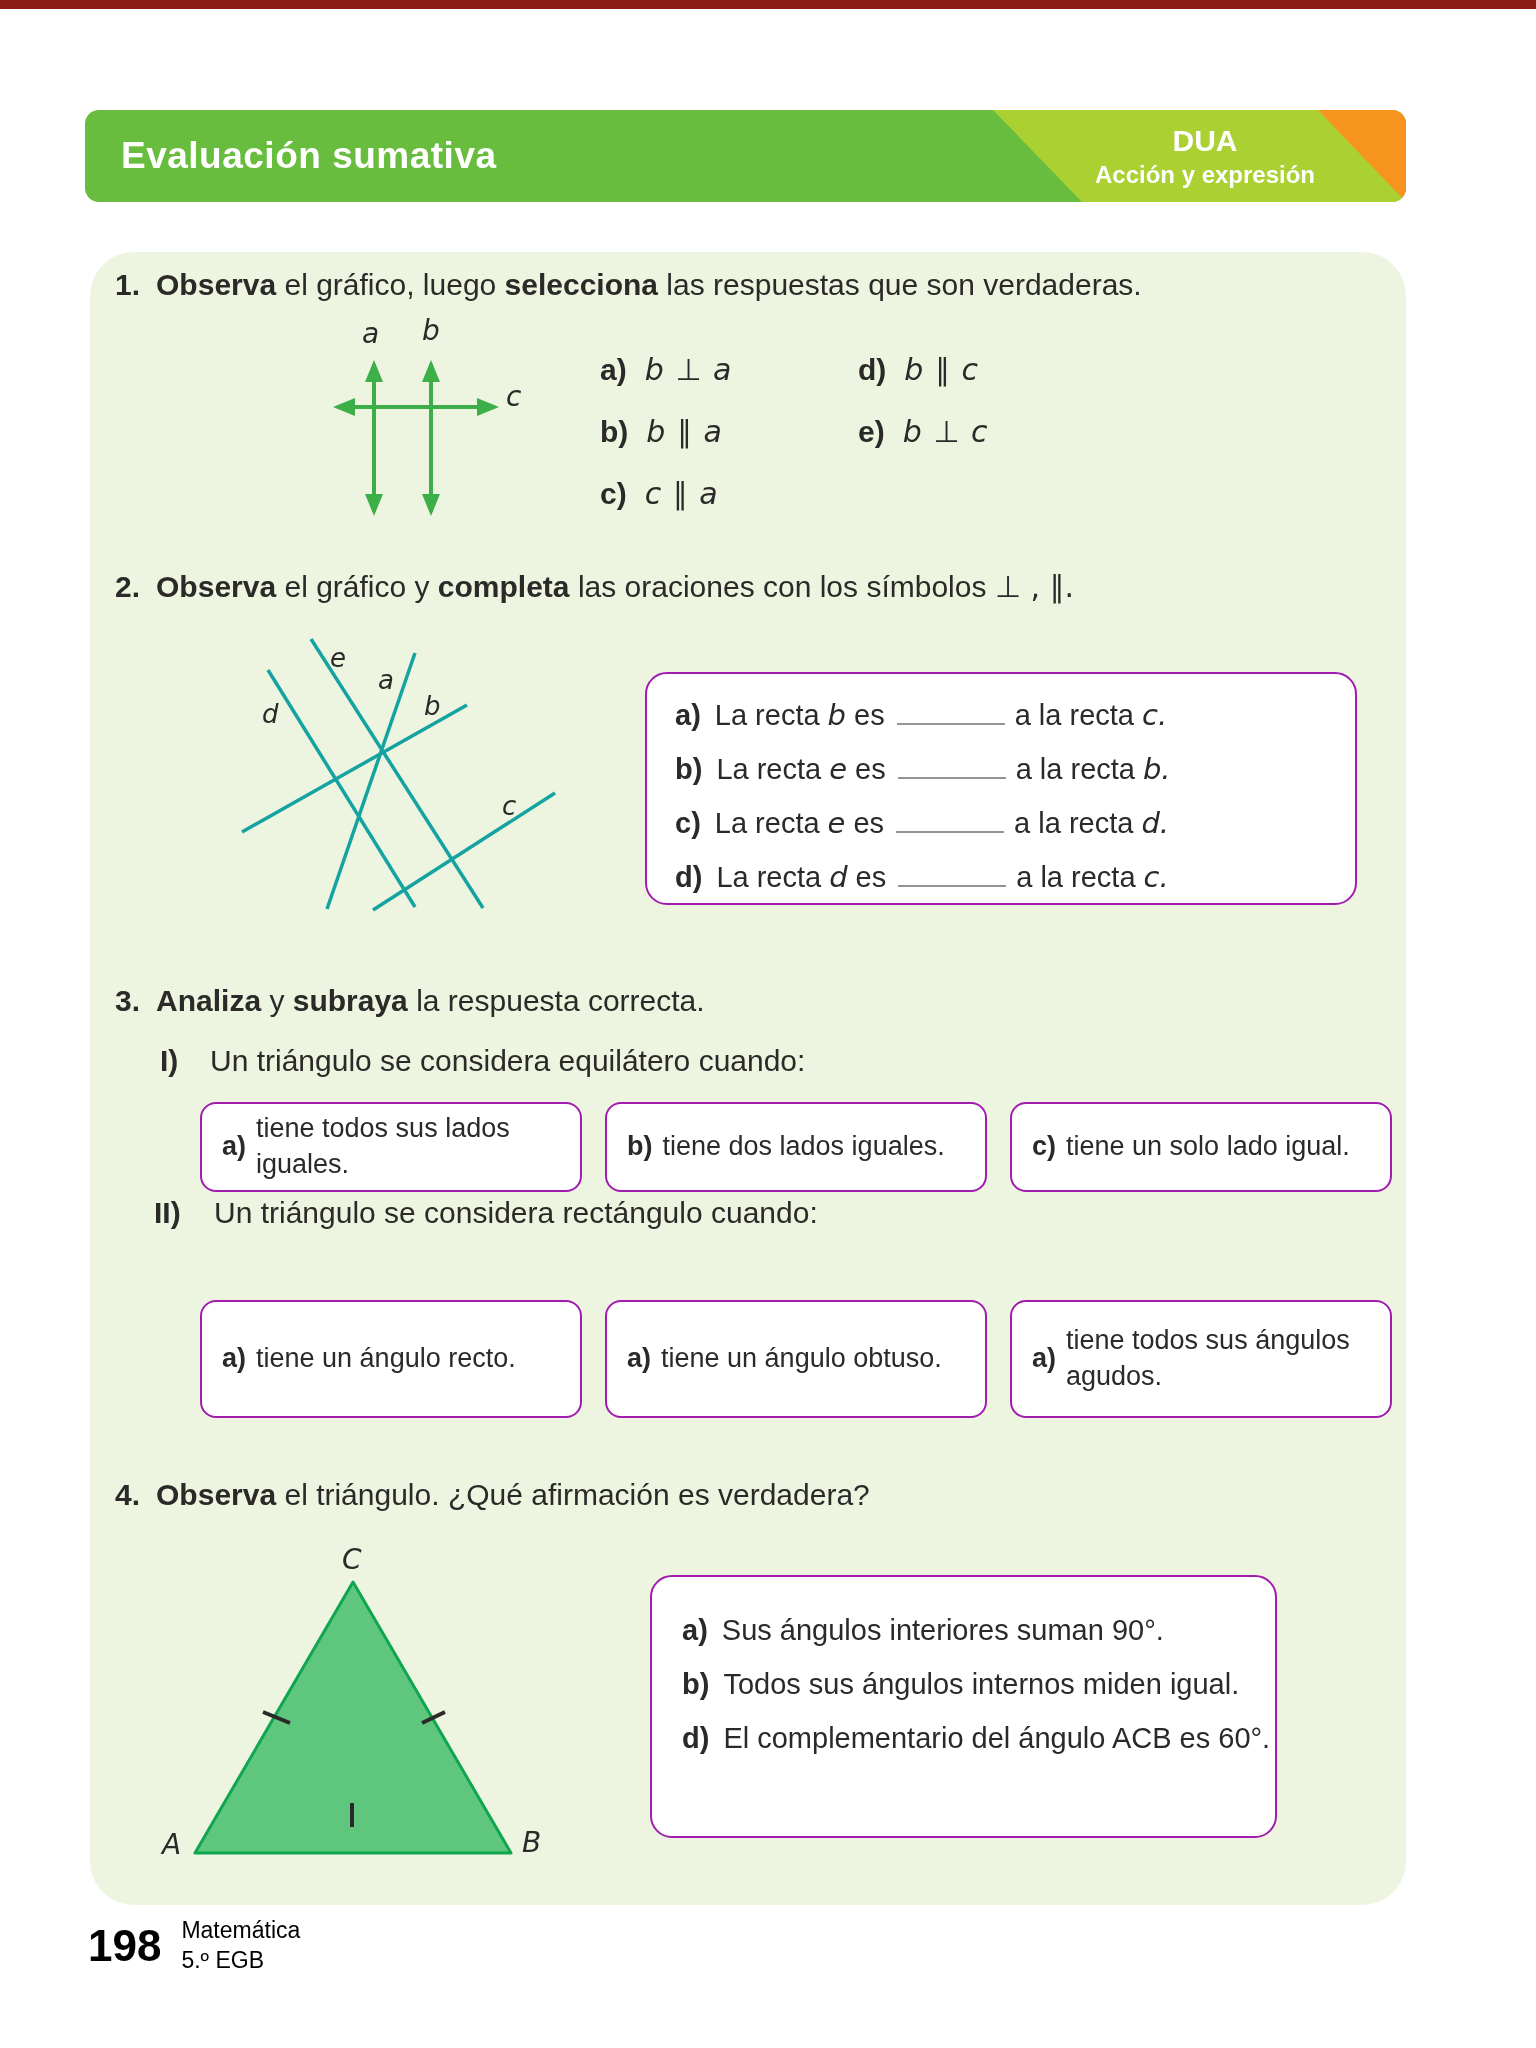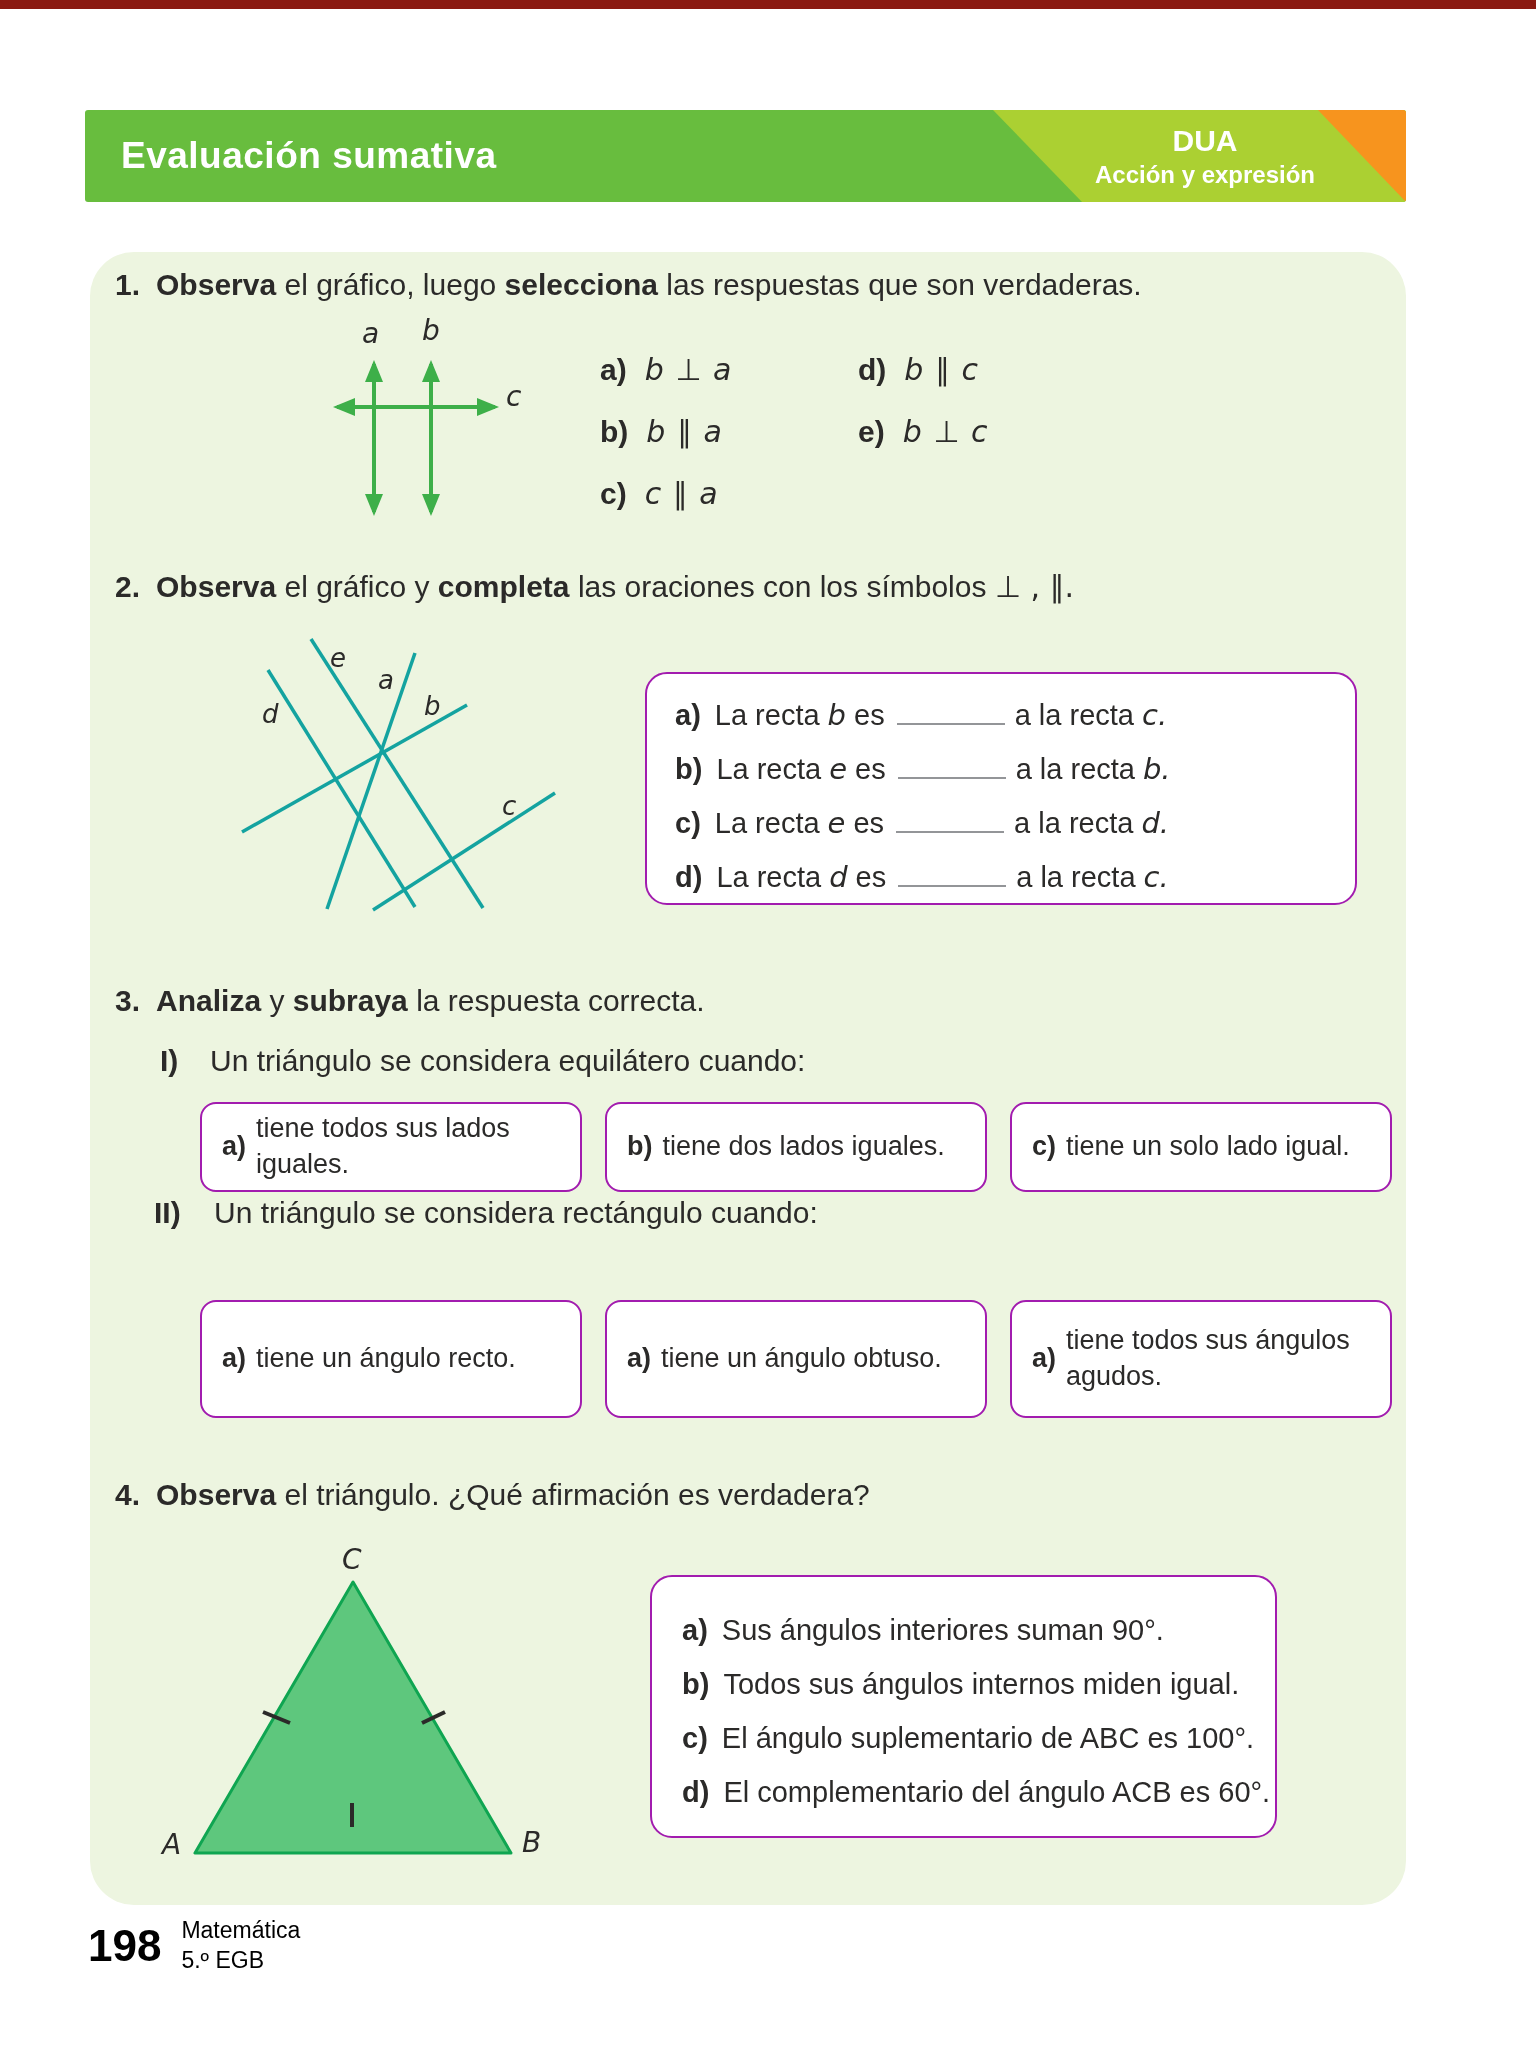--- a/index.html
+++ b/index.html
@@ -3,21 +3,21 @@
 <meta charset="utf-8">
 <style>
   html,body{margin:0;padding:0;}
   body{
     width:1536px;height:2048px;position:relative;background:#ffffff;
     font-family:"Liberation Sans",sans-serif;color:#2b2a29;overflow:hidden;
   }
   
   .top-strip{position:absolute;left:0;top:0;width:1536px;height:9px;background:#8a1a12;}
   
-  .band{position:absolute;left:85px;top:110px;width:1321px;height:92px;background:#68bd3e;border-radius:3px;overflow:hidden;}
+  .band{position:absolute;left:85px;top:110px;width:1321px;height:92px;background:#68bd3e;border-radius:14px;overflow:hidden;}
   .band .chartreuse{position:absolute;inset:0;background:#abd032;clip-path:polygon(908px 0,1321px 0,1321px 92px,997px 92px);}
   .band .corner{position:absolute;inset:0;background:#f7941e;clip-path:polygon(1233px 0,1321px 0,1321px 92px);}
   .band .title{position:absolute;left:36px;top:0;line-height:92px;font-size:37px;font-weight:bold;color:#fff;letter-spacing:.5px;}
   .dua{position:absolute;right:46px;top:12px;width:310px;text-align:center;color:#fff;font-weight:bold;line-height:1.25;}
   .dua .l1{font-size:30px;display:block;}
   .dua .l2{font-size:24px;display:block;}
   
   .panel{position:absolute;left:90px;top:252px;width:1316px;height:1653px;background:#edf5e0;border-radius:44px;}
   
   .qhead{position:absolute;font-size:30px;line-height:1.25;white-space:nowrap;}
@@ -203,23 +203,20 @@
   </div>
 
   <div class="wbox q4box">
     <div class="s">
       <span class="olabel">a)</span><span>Sus ángulos interiores suman 90°.</span>
     </div>
     <div class="s">
       <span class="olabel">b)</span><span>Todos sus ángulos internos miden igual.</span>
     </div>
     <div class="s">
-      <span class="olabel">c)</span><span>El ángulo suplementario de ABC es 100°.</span>
-    </div>
-    <div class="s">
       <span class="olabel">d)</span><span>El complementario del ángulo ACB es 60°.</span>
     </div>
   </div>
 
 </div>
 
 <div class="footer">
   <span class="pnum">198</span>
   <span class="meta">
     <span>Matemática</span><br>

